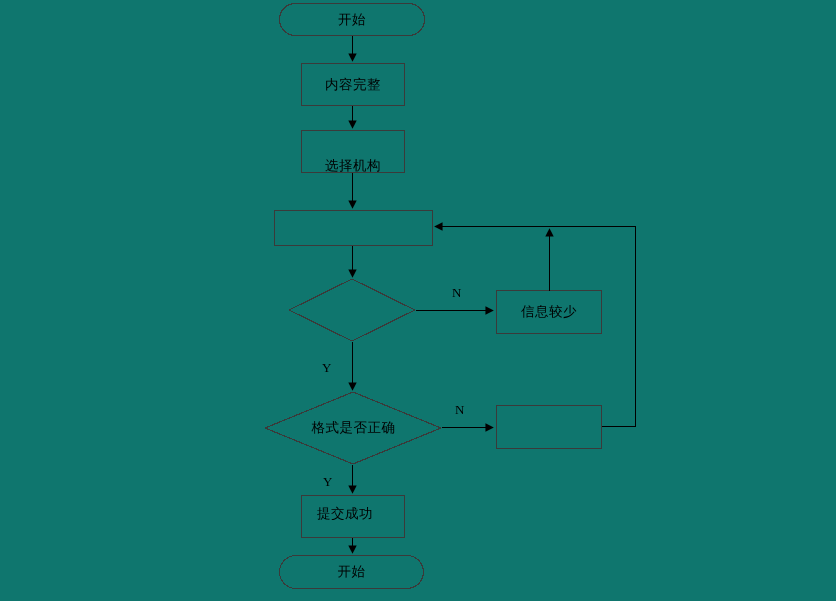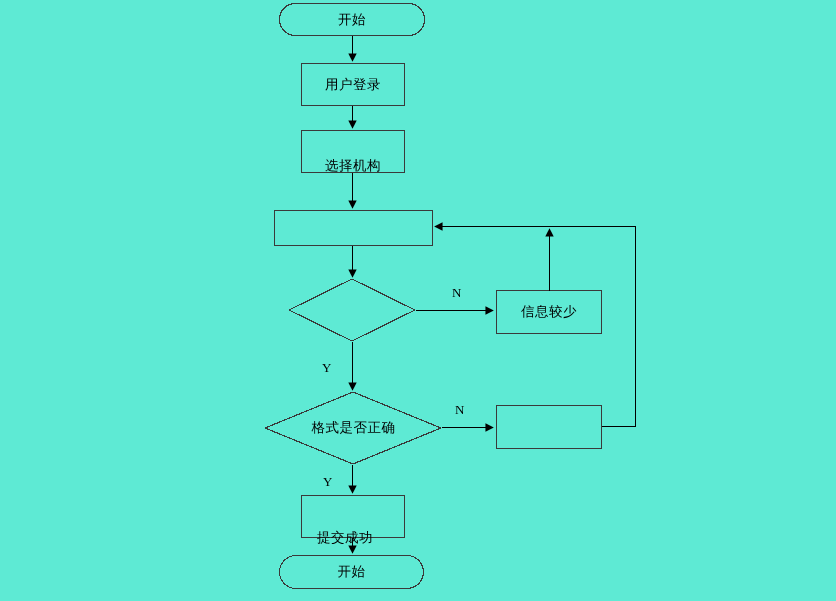--- a/index.html
+++ b/index.html
@@ -7,21 +7,21 @@
     padding: 0;
     background: #ffffff;
   }
   body {
     font-family: "Liberation Sans", "DejaVu Sans", sans-serif;
   }
   #canvas {
     position: relative;
     width: 836px;
     height: 601px;
-    background: #5eead4;
+    background: #0f766e;
     overflow: hidden;
   }
   #flow-svg {
     position: absolute;
     left: 0;
     top: 0;
     width: 836px;
     height: 601px;
   }
   .node-label {
@@ -90,32 +90,32 @@
       <path d="M 549.5 290.5 L 549.5 229" marker-end="url(#arrow)"></path>
       <path d="M 441.5 427.5 L 493 427.5" marker-end="url(#arrow)"></path>
       <path d="M 352.5 464.5 L 352.5 493" marker-end="url(#arrow)"></path>
       <path d="M 601.5 426.5 L 635.5 426.5 L 635.5 226.5 L 435 226.5" marker-end="url(#arrow)"></path>
       <path d="M 352.5 537.5 L 352.5 553" marker-end="url(#arrow)"></path>
     </g>
   </svg>
 
   <div class="node-label" style="left:279px; top:3px; width:146px; height:33px;">开始</div>
 
-  <div class="node-label" style="left:301px; top:63px; width:104px; height:43px;">用户登录</div>
+  <div class="node-label" style="left:301px; top:63px; width:104px; height:43px;">内容完整</div>
 
   <div class="node-label" style="left:301px; top:144px; width:104px; height:43px;">选择机构</div>
 
 
 
   <div class="node-label" style="left:496px; top:290px; width:106px; height:44px;">信息较少</div>
 
   <div class="node-label" style="left:265px; top:412px; width:177px; height:32px;">格式是否正确</div>
 
 
-  <div class="node-label" style="left:301px; top:516px; width:88px; height:43px;">提交成功</div>
+  <div class="node-label" style="left:301px; top:492px; width:88px; height:43px;">提交成功</div>
 
   <div class="node-label" style="left:279px; top:555px; width:145px; height:34px;">开始</div>
 
   <div class="edge-label" style="left:452px; top:286px;">N</div>
 
   <div class="edge-label" style="left:322px; top:361px;">Y</div>
 
   <div class="edge-label" style="left:455px; top:403px;">N</div>
 
   <div class="edge-label" style="left:323px; top:475px;">Y</div>

